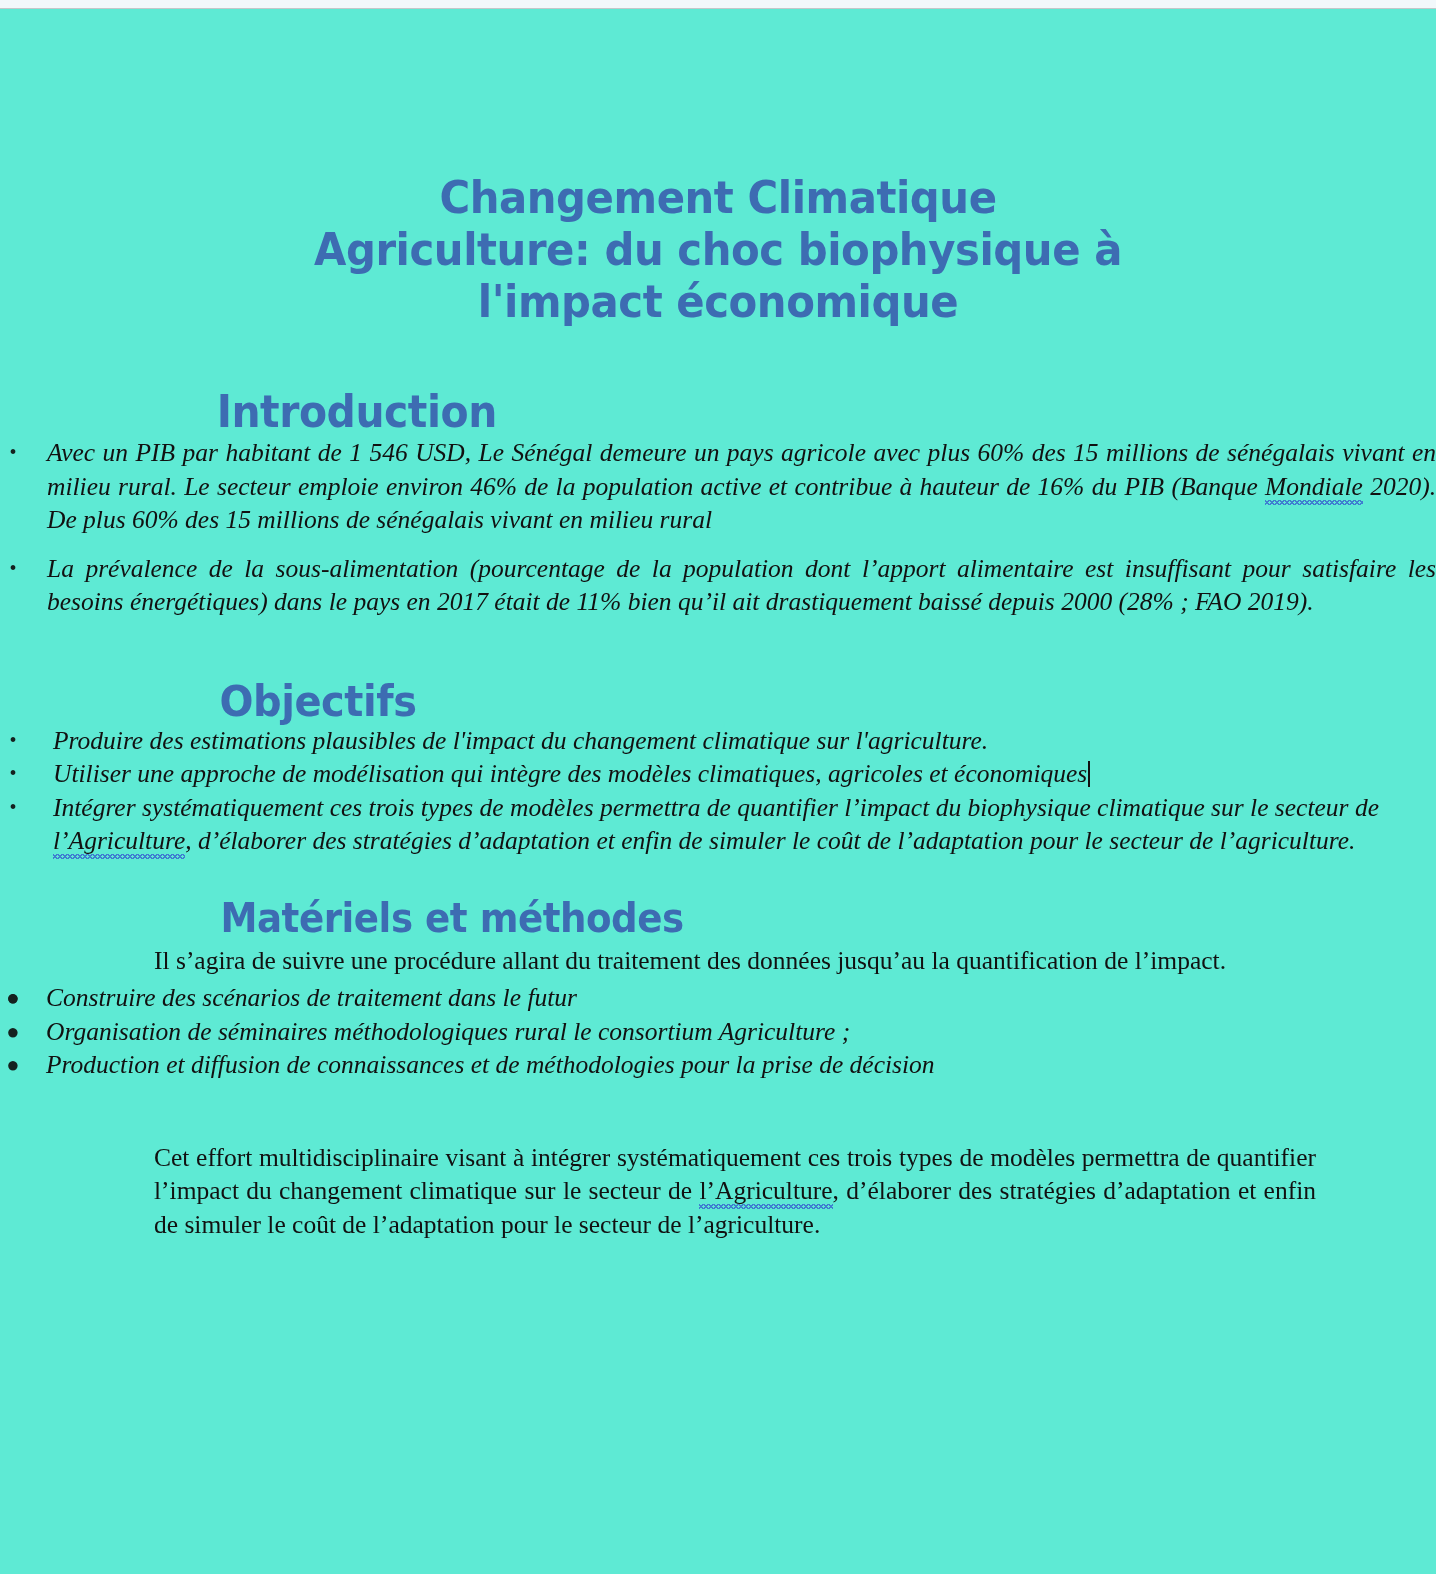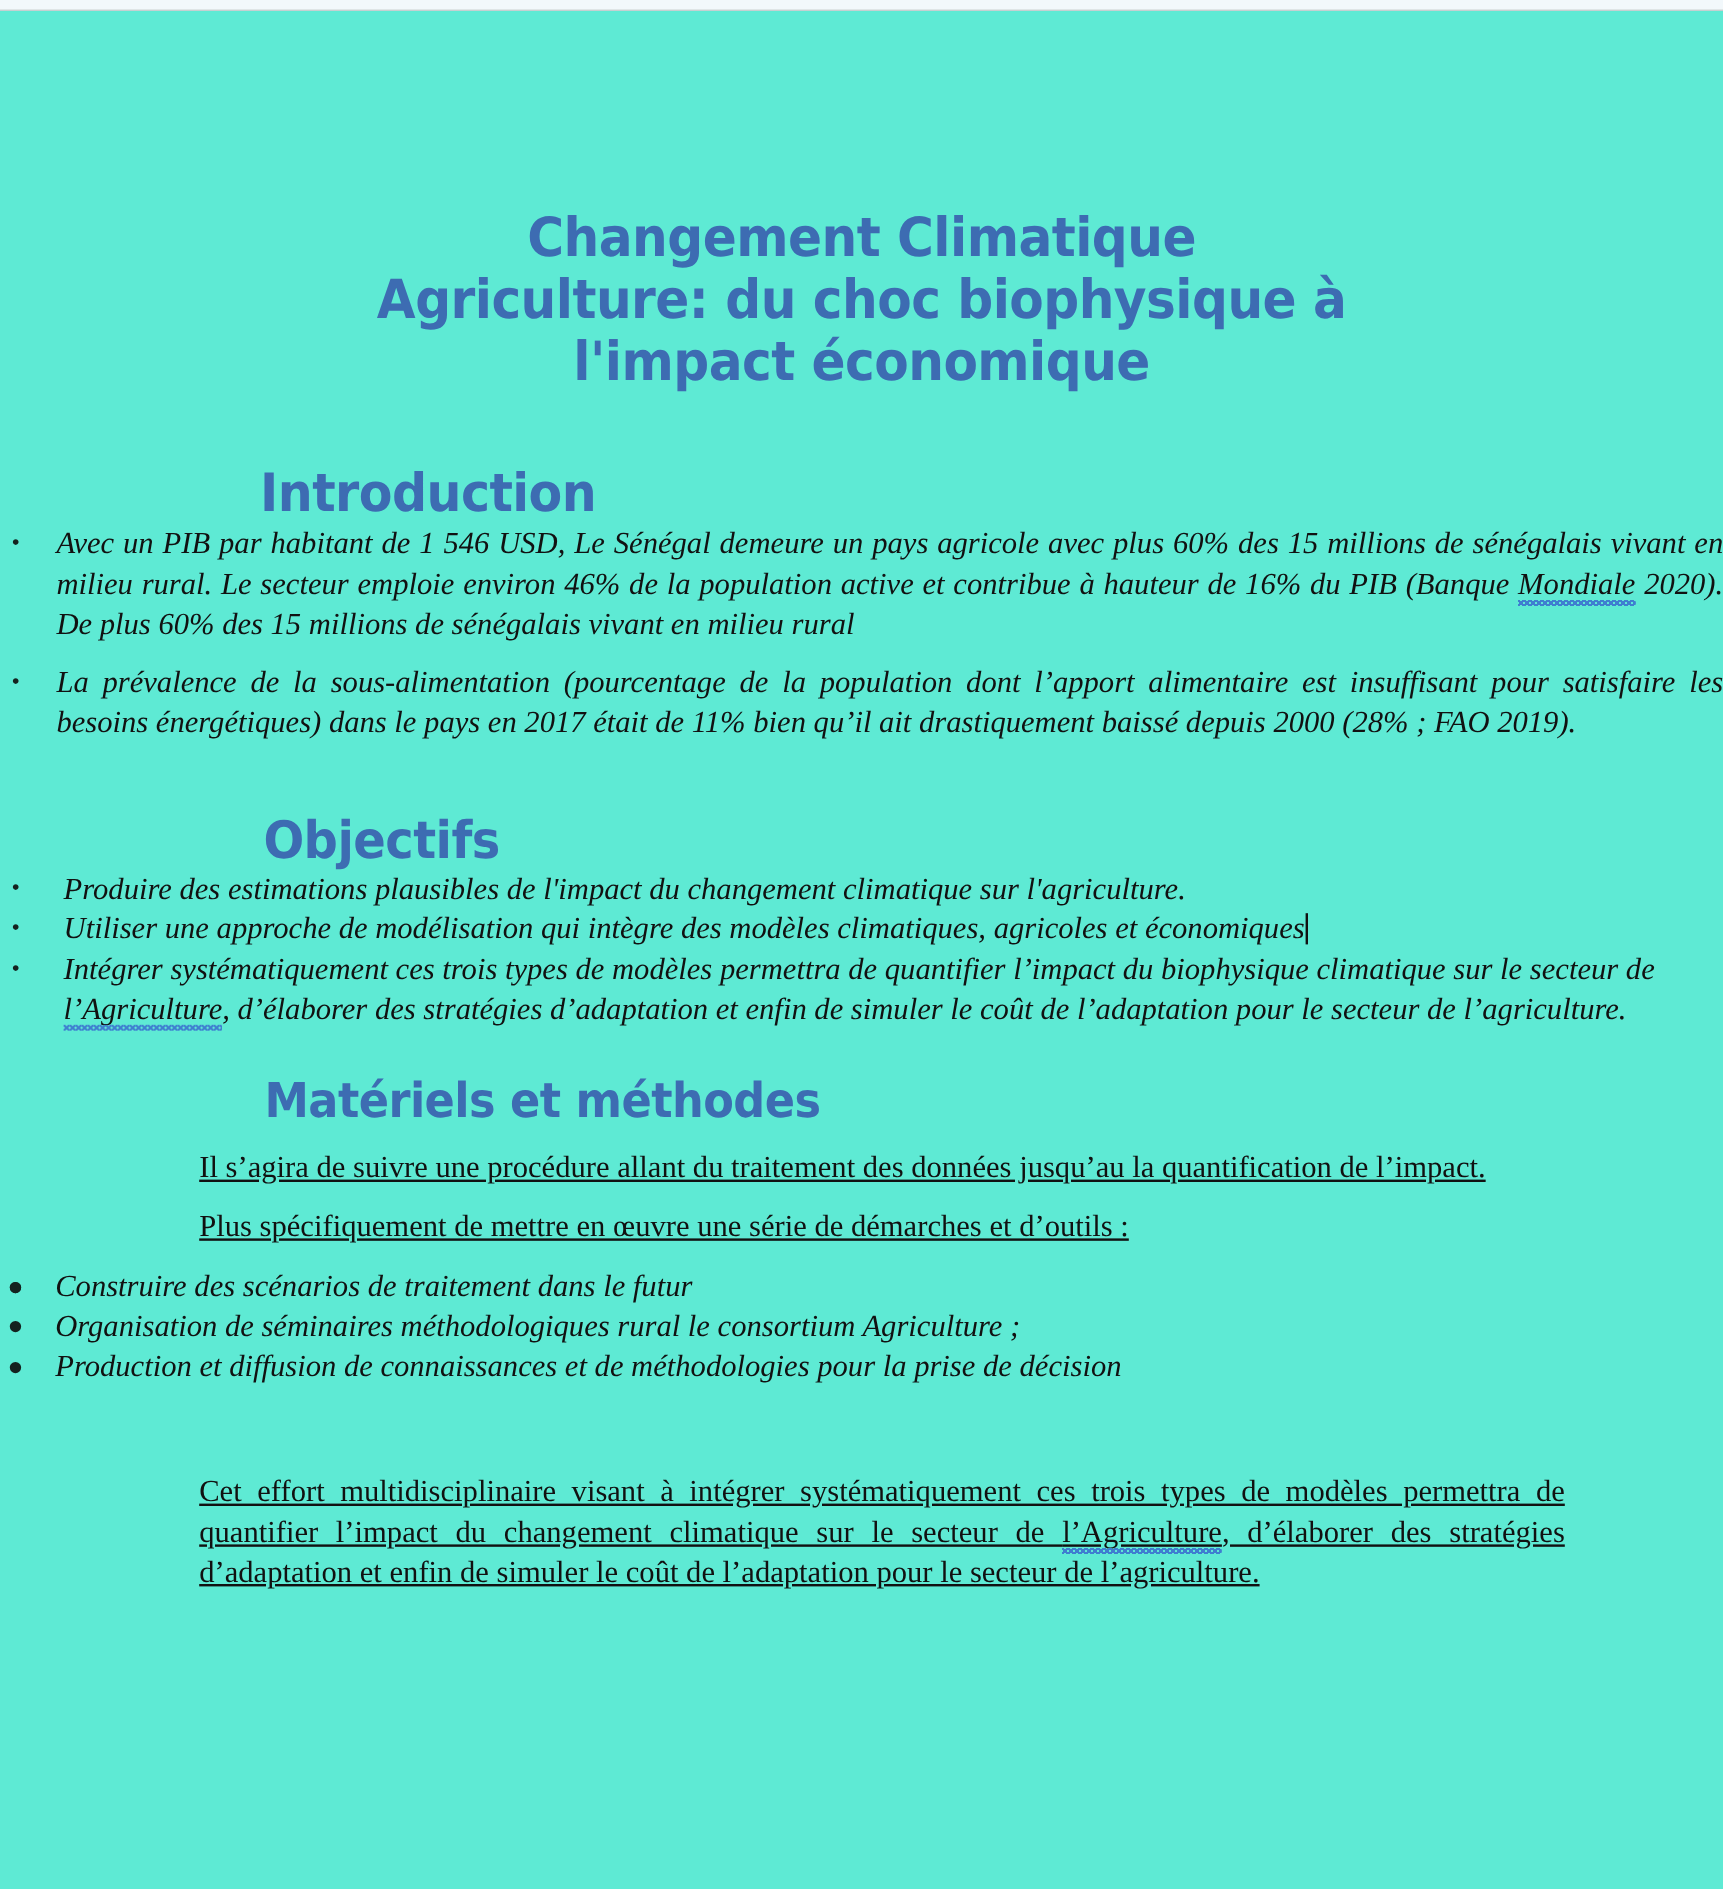--- a/index.html
+++ b/index.html
@@ -84,24 +84,23 @@
   }
 
   
   .para {
     color: #111111;
     font-size: 25.5px;
     line-height: 33.5px;
     text-align: justify;
   }
   .para-plain {
-    margin: 16px;
+    margin: 4px;
     padding-left: 150px;
     padding-right: 116px;
-    text-decoration: underline;
   }
 
   
   ul.blist {
     list-style: none;
     margin: 0;
     padding: 0;
   }
   ul.blist > li {
     position: relative;
@@ -233,21 +232,20 @@
       </li>
       <li>
         <span class="bullet">•</span>
         <span class="li-text"><span>Intégrer systématiquement ces trois types de modèles permettra de quantifier l’impact du biophysique climatique sur le secteur de </span><span class="squiggle">l’Agriculture</span><span>, d’élaborer des stratégies d’adaptation et enfin de simuler le coût de l’adaptation pour le secteur de l’agriculture.</span></span>
       </li>
     </ul>
 
     <h2 class="h-section h-materiels">Matériels et méthodes</h2>
 
     <p class="para para-plain">Il s’agira de suivre une procédure allant du traitement des données jusqu’au la quantification de l’impact.</p>
-    <p class="para para-plain">Plus spécifiquement de mettre en œuvre une série de démarches et d’outils :</p>
 
     <ul class="blist met-list">
       <li>
         <span class="bullet">●</span>
       </li>
       <li>
         <span class="bullet">●</span>
         <span class="li-text">Construire des scénarios de traitement dans le futur</span>
       </li>
       <li>

